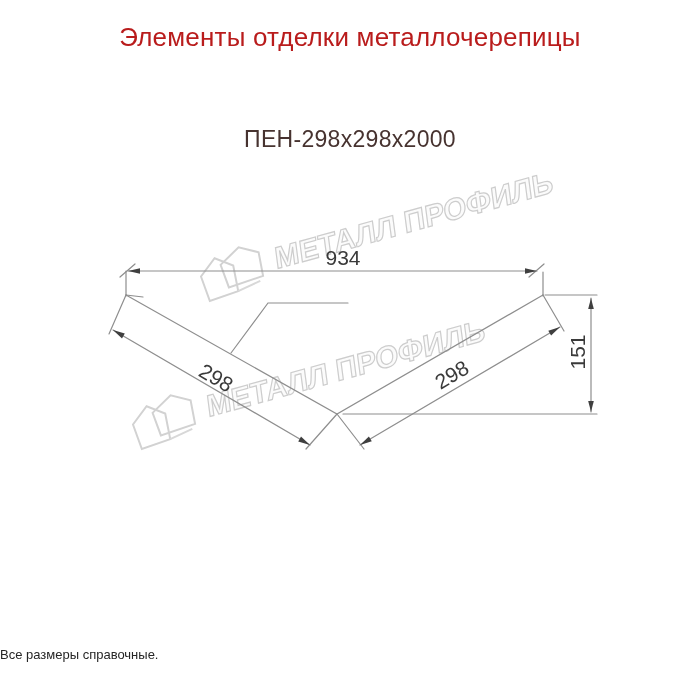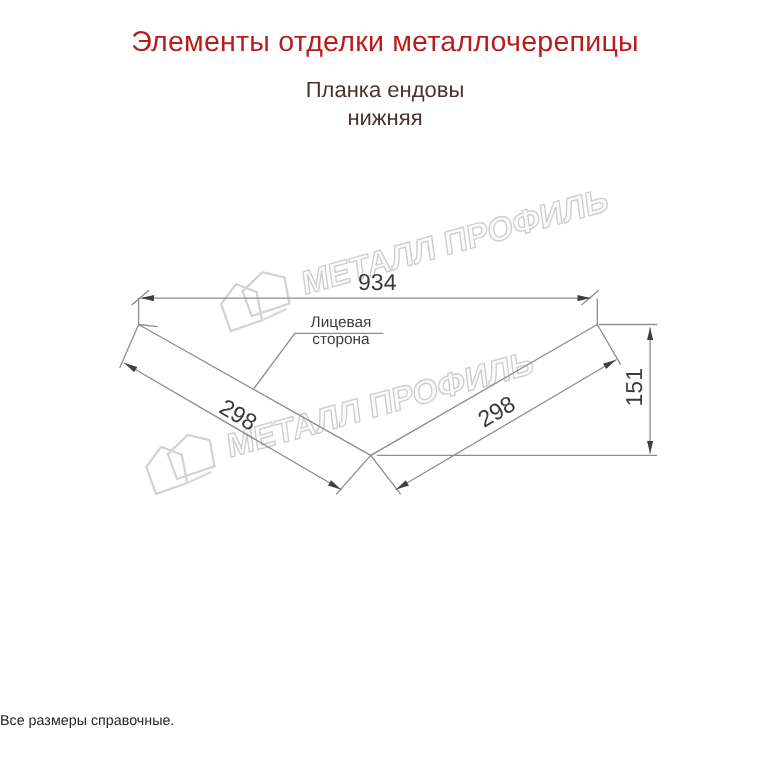--- a/index.html
+++ b/index.html
@@ -67,24 +67,21 @@
   <div class="wm-row b">
     <svg width="78" height="50" viewBox="0 0 78 50">
       <polygon points="6,22 24,8 40,20 38,46 8,48" fill="none" stroke="#d2d2d2" stroke-width="2"></polygon>
       <polygon points="28,16 50,4 68,14 66,38 30,40" fill="none" stroke="#d2d2d2" stroke-width="2"></polygon>
       <line x1="38" y1="46" x2="62" y2="42" stroke="#d8d8d8" stroke-width="2"></line>
     </svg>
     <span class="wm-text">МЕТАЛЛ ПРОФИЛЬ</span>
   </div>
 
   <div class="title">Элементы отделки металлочерепицы</div>
-  <div class="subtitle">
-    <div>Планка ендовы</div>
-    <div>нижняя</div>
-  </div>
+  <div class="model">ПЕН-298х298х2000</div>
 
   <svg class="diagram-svg" width="700" height="700" viewBox="0 0 700 700">
     <g stroke="#8e8e8e" stroke-width="1.2" fill="none" stroke-linecap="round">
 
       <polyline points="126,295 337,414 543,295"></polyline>
       <line x1="126" y1="295" x2="143" y2="297"></line>
 
       <line x1="128" y1="271" x2="537" y2="271"></line>
       <line x1="126" y1="271" x2="126" y2="296"></line>
       <line x1="543" y1="272" x2="543" y2="296"></line>
@@ -115,20 +112,16 @@
       <polygon points="591,298 588.2,309 593.8,309"></polygon>
       <polygon points="591,412 588.2,401 593.8,401"></polygon>
     </g>
   </svg>
 
   <div class="dim-label dim-514">934</div>
   <div class="dim-label dim-298-left">298</div>
   <div class="dim-label dim-298-right">298</div>
   <div class="dim-label dim-151">151</div>
 
-  <div class="face-label">
-    <div>Лицевая</div>
-    <div>сторона</div>
-  </div>
 
   <div class="footer-note n1">Все размеры справочные.</div>
 
 </div>
 
 </body></html>

